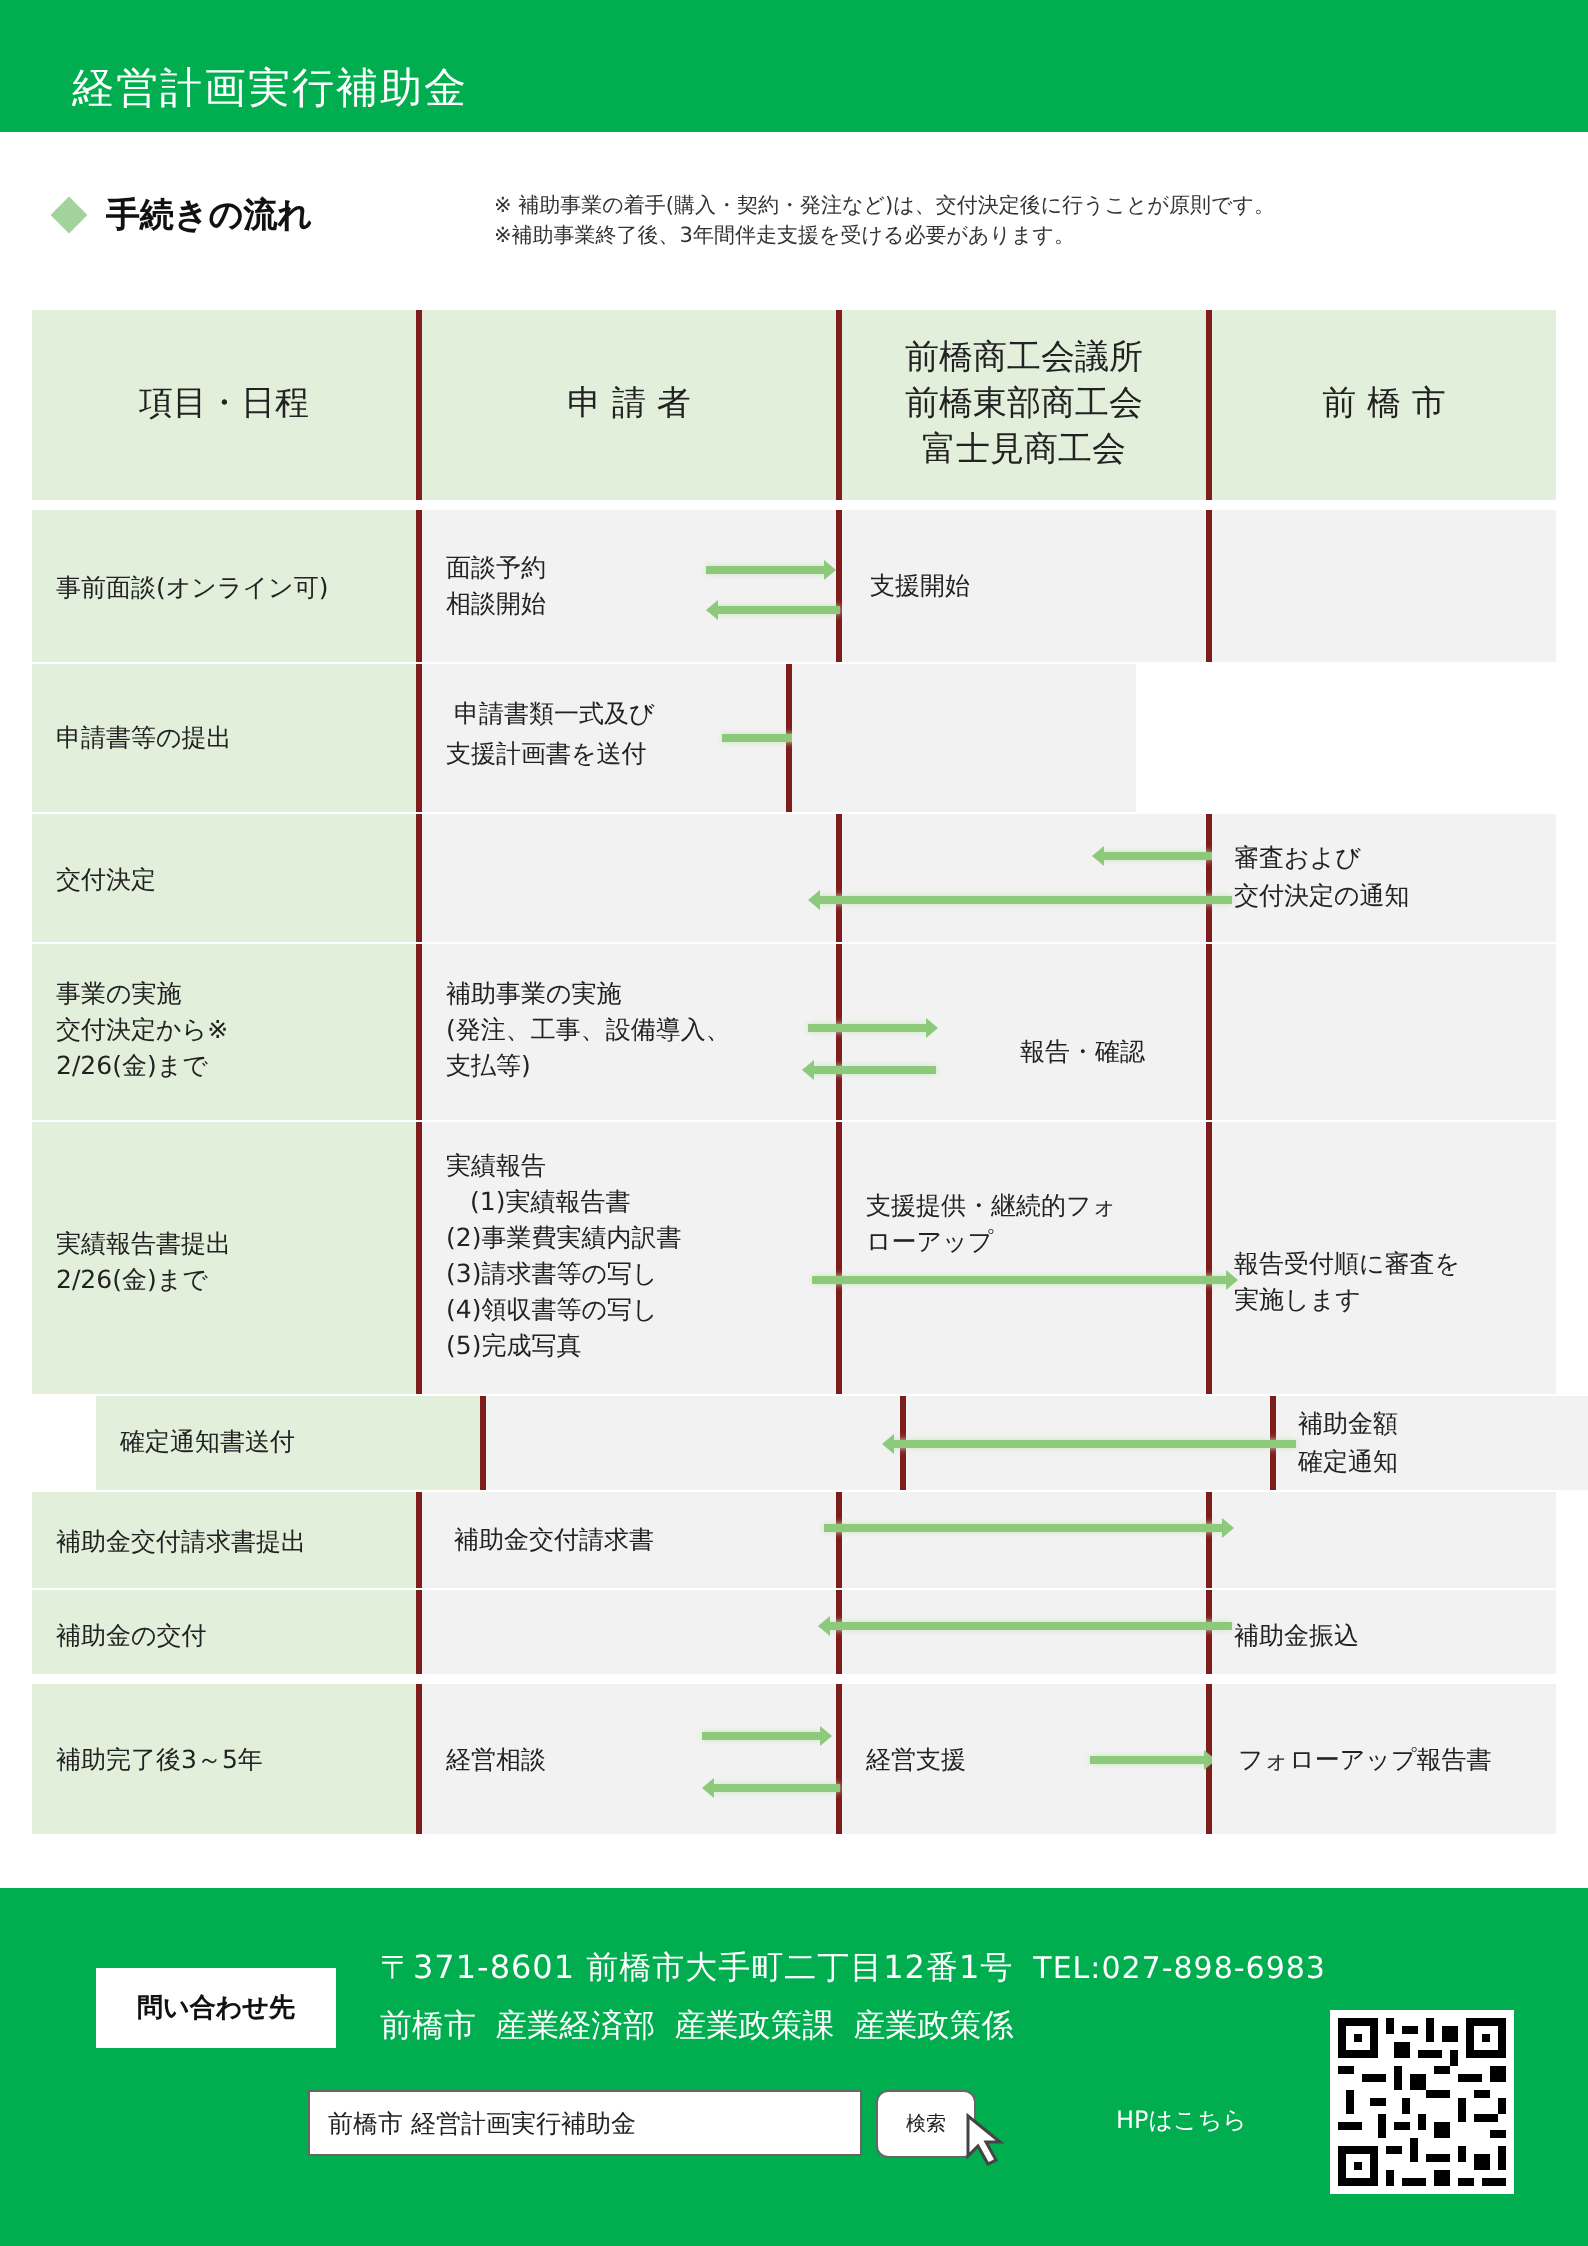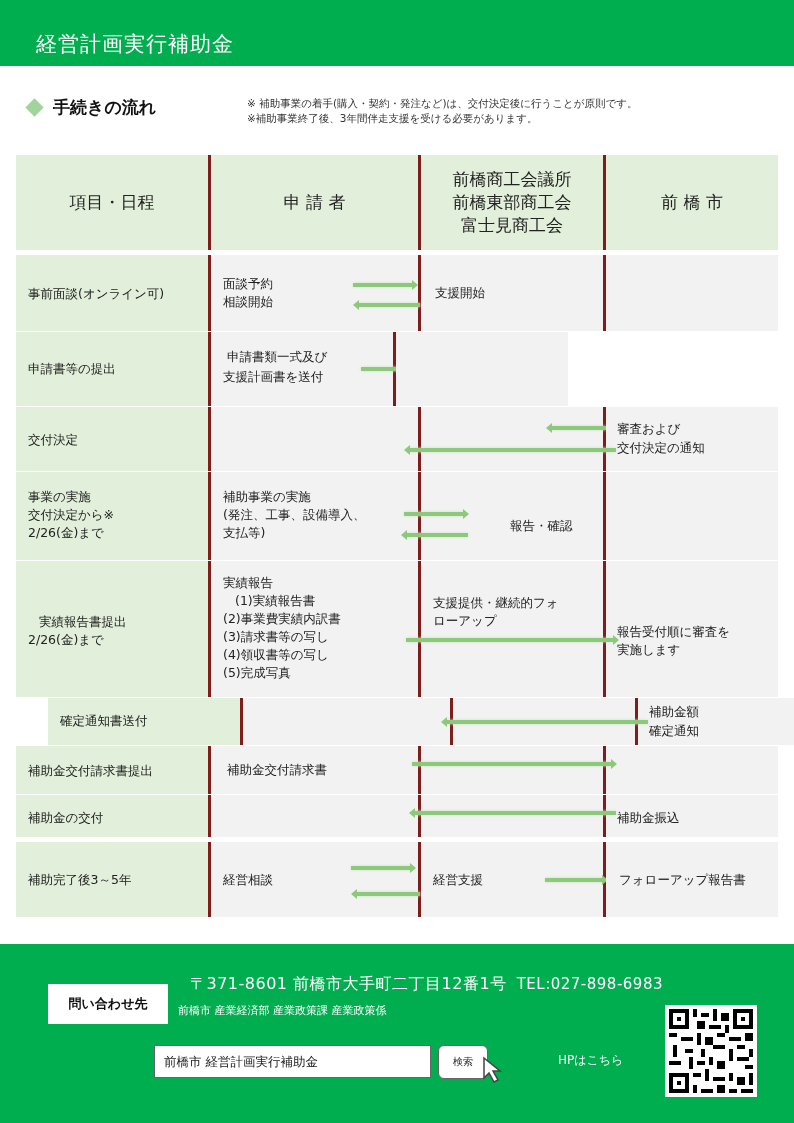--- a/index.html
+++ b/index.html
@@ -19,21 +19,21 @@
   .c4 { width: 172px; background: #f2f2f2; border-right: none; }
   .hdr .cell { background: #e2efda; display: flex; align-items: center; justify-content: center; font-size: 17px; line-height: 23px; text-align: center; color: #222; }
   .txt { position: absolute; white-space: nowrap; }
   .arrow { position: absolute; height: 4px; background: #8cc97a; box-shadow: 0 0 3px #c8e6bd; }
   .arrow.r::after { content: ""; position: absolute; right: -5px; top: -3px; border-left: 6px solid #8cc97a; border-top: 5px solid transparent; border-bottom: 5px solid transparent; }
   .arrow.l::before { content: ""; position: absolute; left: -5px; top: -3px; border-right: 6px solid #8cc97a; border-top: 5px solid transparent; border-bottom: 5px solid transparent; }
   .footer { position: absolute; left: 0; top: 944px; width: 794px; height: 179px; background: #00ad4f; }
   .contact-label { position: absolute; left: 48px; top: 40px; width: 120px; height: 40px; background: #fff; display: flex; align-items: center; justify-content: center; font-size: 13px; font-weight: bold; color: #111; }
   .addr { position: absolute; left: 190px; top: 30px; color: #fff; font-size: 16px; letter-spacing: 0.5px; }
   .addr .tel { font-size: 15px; margin-left: 10px; }
-  .dept { position: absolute; left: 178px; top: 59px; color: #fff; font-size: 11px; }
+  .dept { position: absolute; left: 190px; top: 59px; color: #fff; font-size: 16px; font-family: Liberation Mono, monospace; }
   .search-box { position: absolute; left: 154px; top: 101px; width: 277px; height: 33px; background: #fff; border: 1px solid #666; font-size: 12.5px; padding: 8px 9px; color: #222; }
   .search-btn { position: absolute; left: 438px; top: 101px; width: 50px; height: 34px; background: #fff; border: 1px solid #666; border-radius: 6px; font-size: 10px; display: flex; align-items: center; justify-content: center; color: #222; }
   .cursor { position: absolute; left: 482px; top: 112px; }
   .hp { position: absolute; left: 558px; top: 108px; color: #fff; font-size: 12px; }
   .qr { position: absolute; left: 665px; top: 160px; }
 </style>
 </head>
 <body>
 
 <div class="top-bar">
@@ -121,21 +121,21 @@
     <div class="cell c3">
       <span class="txt" style="left:65px;top:45px;margin-left:24px;">報告・確認</span>
     </div>
     <div class="cell c4"></div>
     <div class="arrow r" style="left:388px;top:40px;width:60px;"></div>
     <div class="arrow l" style="left:390px;top:61px;width:62px;"></div>
   </div>
 
   <div class="row" style="top:406px;height:136px;">
     <div class="cell c1">
-      <span class="txt" style="left:12px;top:52px;margin-left:11px;">実績報告書提出</span>
+      <span class="txt" style="left:12px;top:52px;">実績報告書提出</span>
       <span class="txt" style="left:12px;top:70px;">2/26(金)まで</span>
     </div>
     <div class="cell c2">
       <span class="txt" style="left:12px;top:13px;">実績報告</span>
       <span class="txt" style="left:24px;top:31px;">(1)実績報告書</span>
       <span class="txt" style="left:12px;top:49px;">(2)事業費実績内訳書</span>
       <span class="txt" style="left:12px;top:67px;">(3)請求書等の写し</span>
       <span class="txt" style="left:12px;top:85px;">(4)領収書等の写し</span>
       <span class="txt" style="left:12px;top:103px;">(5)完成写真</span>
     </div>

